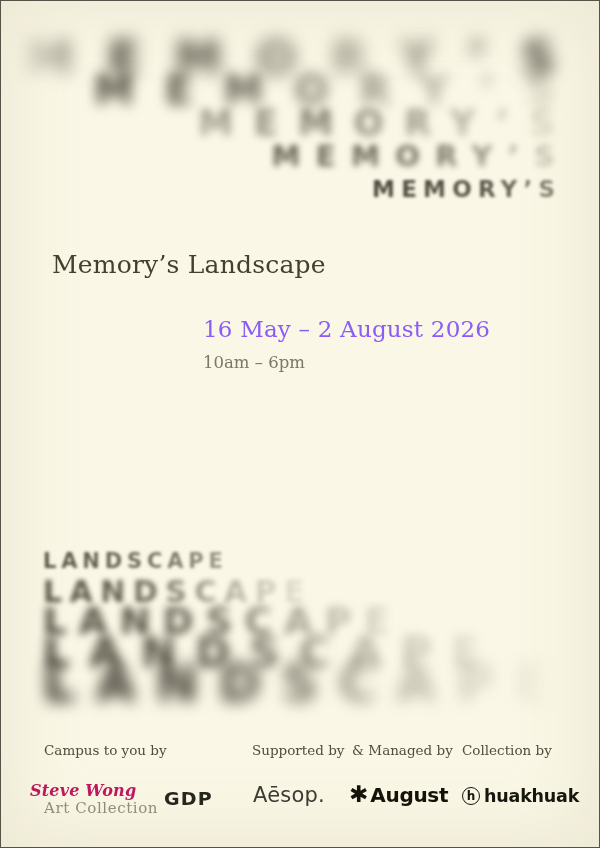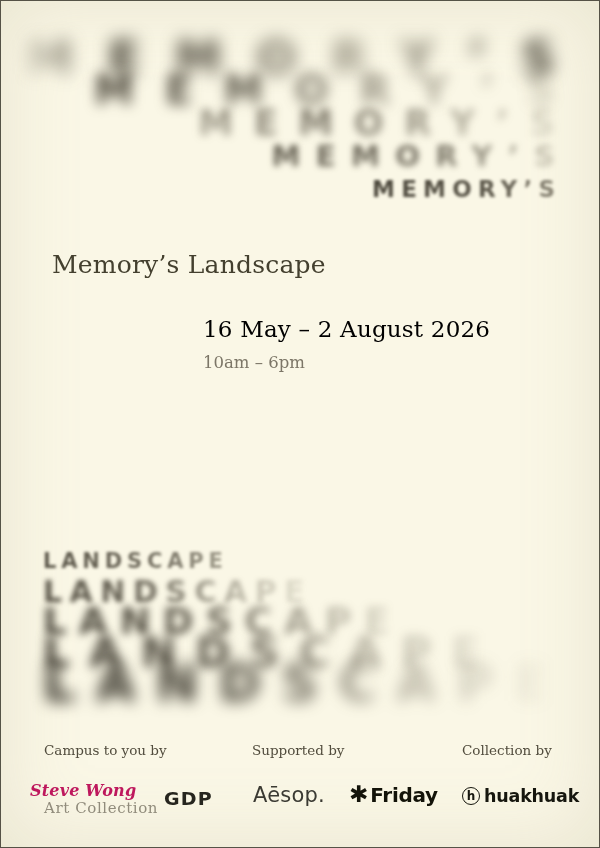--- a/index.html
+++ b/index.html
@@ -34,21 +34,21 @@
   .l3{top:603px;font-size:37px;letter-spacing:.33em;filter:blur(4px);
       background-image:linear-gradient(90deg,rgba(50,46,35,.92) 0%,rgba(60,55,42,.78) 45%,rgba(78,72,56,.4) 76%,rgba(95,89,70,.14) 100%);}
   .l4{top:632px;font-size:42px;letter-spacing:.46em;filter:blur(5.5px);
       background-image:linear-gradient(90deg,rgba(45,41,31,.96) 0%,rgba(55,50,38,.82) 40%,rgba(78,72,56,.36) 72%,rgba(95,89,70,.1) 100%);}
   .l5{top:658px;font-size:51px;letter-spacing:.4em;filter:blur(7.5px);
       background-image:linear-gradient(90deg,rgba(40,37,28,1) 0%,rgba(50,46,35,.9) 35%,rgba(72,66,51,.35) 70%,rgba(95,89,70,.05) 95%,rgba(95,89,70,.03) 100%);}
   
   .title{position:absolute;left:52px;top:250px;font-size:25px;color:#44402f;letter-spacing:.2px;}
   .subtitle{position:absolute;left:52px;top:284px;font-size:16.5px;color:#8b8677;}
   .event{position:absolute;left:203px;top:316px;}
-  .event-dates{font-size:23px;color:#000000;margin-bottom:11px;letter-spacing:.2px;}
+  .event-dates{font-size:23px;color:#8b5cf6;margin-bottom:11px;letter-spacing:.2px;}
   .event-line{font-size:16.5px;color:#7c7667;line-height:19.6px;}
   
   .f-label{position:absolute;font-size:13.5px;color:#514c3d;line-height:20px;}
   .lbl-brought{left:44px;top:740px;}
   .lbl-supported{left:252px;top:740px;}
   .lbl-curated{left:352px;top:740px;}
   .lbl-constructed{left:462px;top:740px;}
   .sw1{position:absolute;left:30px;top:781px;font-weight:700;font-size:16px;color:#be185d;letter-spacing:.2px;font-style:italic;}
   .sw2{position:absolute;left:44px;top:799px;font-size:15px;color:#918c7c;letter-spacing:.6px;}
   .gdp{position:absolute;left:164px;top:787px;font-family:"DejaVu Sans",sans-serif;font-weight:700;font-size:19px;color:#26251e;letter-spacing:1.2px;transform:scaleY(.96);}
@@ -87,30 +87,31 @@
     <div class="blur-row l-row l2">LANDSCAPE</div>
     <div class="blur-row l-row l3">LANDSCAPE</div>
     <div class="blur-row l-row l4">LANDSCAPE</div>
     <div class="blur-row l-row l5">LANDSCAPE</div>
   </div>
 
   <div>
     <div class="f-label lbl-brought">Campus to you by</div>
     <div class="f-label lbl-supported">Supported by</div>
     <div class="f-label lbl-curated">
+      <div>&amp; Managed by</div>
     </div>
     <div class="f-label lbl-constructed">Collection by</div>
 
     <div class="sw1">Steve Wong</div>
     <div class="sw2">Art Collection</div>
     <div class="gdp">GDP</div>
     <div class="aesop">Aēsop.</div>
     <div class="rplus">
       <span class="rplus-icon">✱</span>
-      <span class="rplus-text">Friday</span>
+      <span class="rplus-text">August</span>
     </div>
     <div class="huak">
       <span class="huak-icon">h</span>
       <span class="huak-text">huakhuak</span>
     </div>
   </div>
 
 </div>
 
 </body></html>

